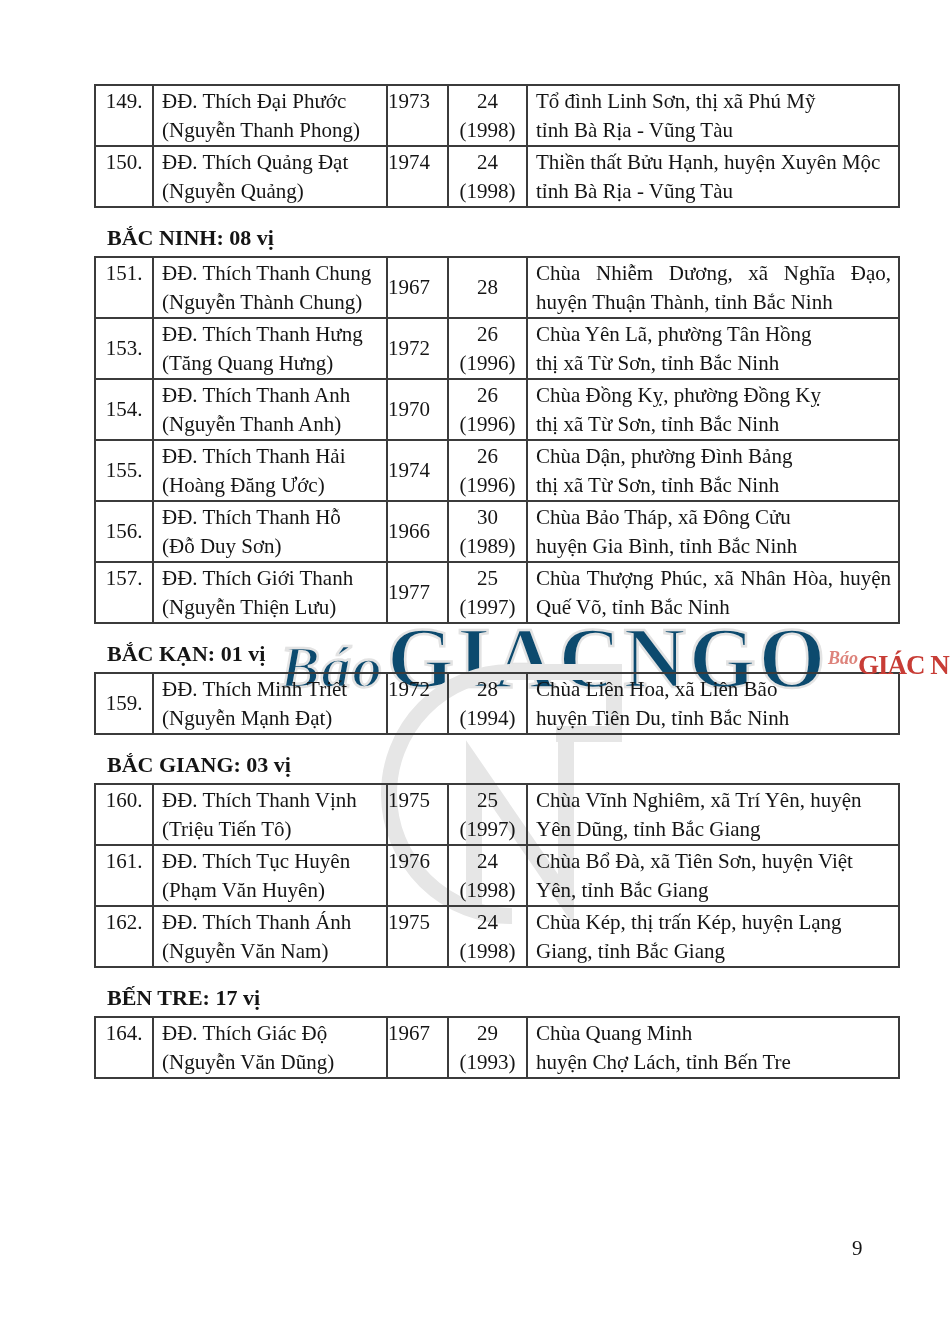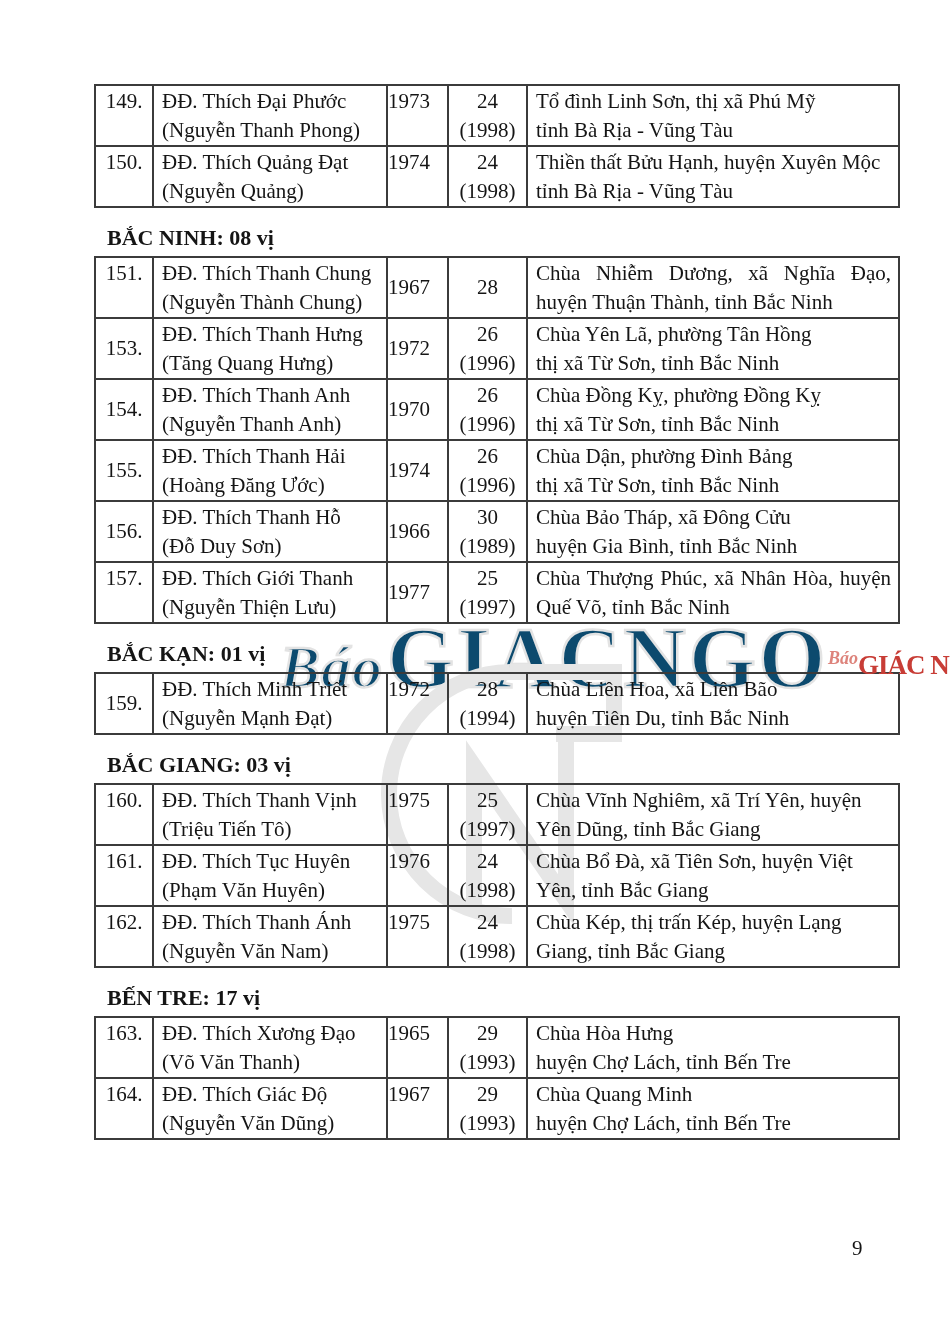--- a/index.html
+++ b/index.html
@@ -351,36 +351,20 @@
     <h3 class="heading">BẾN TRE: 17 vị</h3>
     <table class="roster">
       <colgroup>
         <col style="width:58px">
             <col style="width:234px">
             <col style="width:61px">
             <col style="width:79px">
             <col style="width:372px">
       </colgroup>
       <tbody>
-  <tr class="row">
-    <td class="c-num v-top">163.</td>
-    <td class="c-name v-top">
-                <div class="line">ĐĐ. Thích Xương Đạo</div>
-                <div class="line">(Võ Văn Thanh)</div>
-              </td>
-    <td class="c-year v-top">1965</td>
-    <td class="c-age v-top">
-                <div class="line">29</div>
-                <div class="line">(1993)</div>
-              </td>
-    <td class="c-addr v-top">
-                <div class="line">Chùa Hòa Hưng</div>
-                <div class="line">huyện Chợ Lách, tỉnh Bến Tre</div>
-              </td>
-  </tr>
 
   <tr class="row">
     <td class="c-num v-top">164.</td>
     <td class="c-name v-top">
                 <div class="line">ĐĐ. Thích Giác Độ</div>
                 <div class="line">(Nguyễn Văn Dũng)</div>
               </td>
     <td class="c-year v-top">1967</td>
     <td class="c-age v-top">
                 <div class="line">29</div>

